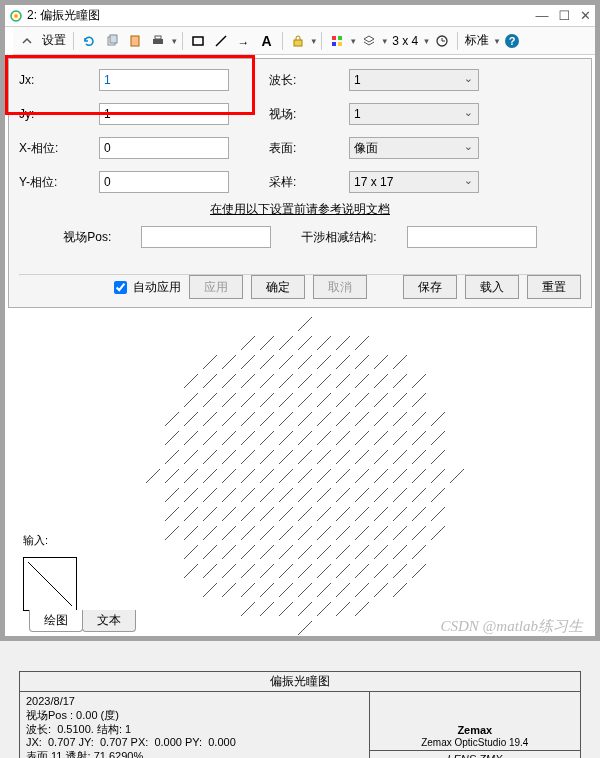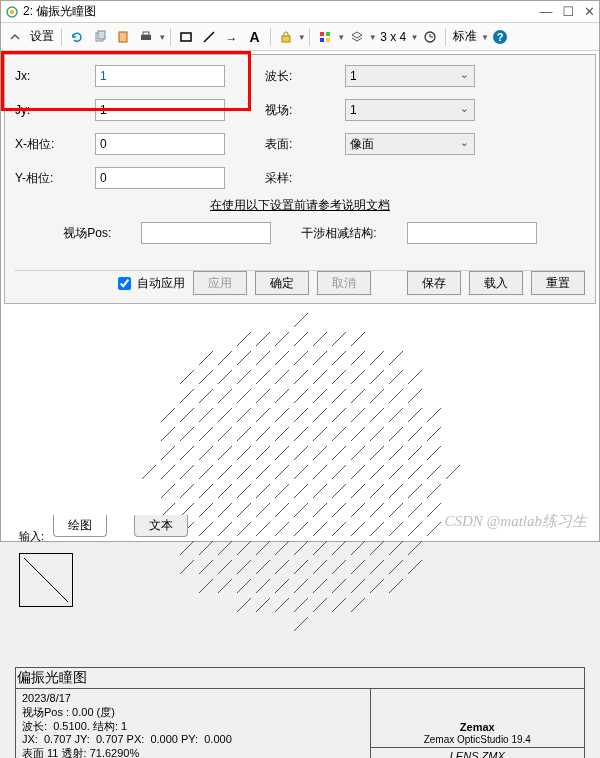--- a/index.html
+++ b/index.html
@@ -1,22 +1,22 @@
 <!DOCTYPE html>
 <html><head>
 <meta charset="utf-8">
 <style>
 * { box-sizing: border-box; font-family: "Microsoft YaHei", "SimSun", sans-serif; }
 body { margin: 0; background: #f0f0f0; width: 600px; height: 758px; overflow: hidden; }
-.window { width: 600px; height: 542px; background: #fff; border: 1px solid #a3a3a3; position: relative; }
+.window { width: 600px; height: 641px; background: #fff; border: 5px solid #a3a3a3; position: relative; }
 .titlebar { height: 22px; background: #fff; border-bottom: 1px solid #d0d0d0; display: flex; align-items: center; font-size: 12px; padding: 0 4px; }
 .titlebar .icon { width: 14px; height: 14px; margin-right: 4px; display: inline-flex; }
 .titlebar .controls { margin-left: auto; display: flex; gap: 10px; color: #555; font-size: 13px; }
 .titlebar .controls span { cursor: pointer; }
-.toolbar { height: 28px; border-bottom: 1px solid #d0d0d0; display: flex; align-items: center; padding: 0 4px; gap: 3px; font-size: 12px; background: #fafafa; }
+.toolbar { height: 28px; border-bottom: 1px solid #d0d0d0; display: flex; align-items: center; padding: 0 4px; gap: 3px; font-size: 12px; background: #fafafa; margin-left: 8px; }
 .tbbtn { width: 20px; height: 20px; display: inline-flex; align-items: center; justify-content: center; cursor: pointer; }
 .tbtext { font-size: 12px; padding: 0 2px; cursor: pointer; }
 .divider { width: 1px; height: 18px; background: #ccc; margin: 0 2px; }
 .settings-panel { border: 1px solid #b0b0b0; margin: 3px; padding: 10px 10px 8px 10px; background: #f5f5f5; position: relative; }
 .form-grid { display: grid; grid-template-columns: 80px 130px 40px 80px 130px; row-gap: 12px; align-items: center; font-size: 12px; }
 .form-grid label { text-align: left; }
 .form-grid input, .form-grid select { height: 22px; border: 1px solid #aaa; font-size: 12px; padding: 0 4px; background: #fff; width: 130px; }
 .form-grid select { appearance: none; background: #eee; }
 .select-wrap { position:relative; width:130px; }
 .select-wrap::after { content:"⌄"; position:absolute; right:6px; top:3px; font-size:11px; color:#555; pointer-events:none;}
@@ -29,31 +29,31 @@
 .btn { min-width: 54px; height: 24px; border: 1px solid #999; background: #eee; font-size: 12px; cursor: pointer; }
 .btn:disabled { color: #999; }
 .chk { display:flex; align-items:center; gap:3px;}
 .plot-area { position: relative; height: 360px; }
 .plot-area svg { position:absolute; inset:0; }
 .input-box { position: absolute; left: 18px; bottom: 60px; font-size: 11px; }
 .input-box .lbl { margin-bottom: 9px; }
 .input-box .sq { width: 54px; height: 54px; border: 1px solid #000; position: relative; }
 .input-box .sq::after { content:""; position:absolute; left:4px; bottom:4px; right:4px; top:4px; background: linear-gradient(to top right, transparent 49%, #000 49.5%, #000 50.5%, transparent 51%); }
 .info-table { margin: 0 14px 4px 14px; border: 1px solid #555; font-size: 11px; }
-.info-header { border-bottom: 1px solid #555; padding: 1px; font-size: 14px;}
+.info-header { text-align: center; border-bottom: 1px solid #555; padding: 1px; font-size: 12px;}
 .info-body { display: flex; align-items: center; }
 .info-left { flex: 1.6; border-right: 1px solid #555; padding: 3px 6px; font-family: "SimSun", monospace; white-space: pre; line-height: 1.25;}
 .info-right { flex: 1; display: flex; flex-direction: column; margin-top: 30px; }
 .info-right div { text-align: center; padding: 2px; }
 .info-right div:first-child { border-bottom: 1px solid #555; flex:1.2;}
 .info-right div:last-child { flex:1;font-style:italic;}
 .tabs { position:absolute; bottom:4px; left:24px; display:flex; font-size:12px;}
-.tab { border:1px solid #999; border-top:none; padding:2px 14px; background:#eee; margin-right:-1px; border-radius: 0 0 4px 4px; cursor:pointer;margin-left:28px;}
+.tab { border:1px solid #999; border-top:none; padding:2px 14px; background:#eee; margin-right:-1px; border-radius: 0 0 4px 4px; cursor:pointer;}
 .tab.active { background:#fff; }
-.watermark { position:absolute; right:12px; bottom:10px; color:#bbb; font-size:15px; font-style:italic; font-family: serif; pointer-events:none;}
+.watermark { position:absolute; right:12px; bottom:0; color:#bbb; font-size:15px; font-style:italic; font-family: serif; pointer-events:none;}
 .dd-arrow{font-size:9px;color:#555;margin-left:1px;}
 </style>
 </head>
 <body>
 
 <div class="window">
   <div class="titlebar">
     <span class="icon">
       <svg viewBox="0 0 14 14">
           <circle cx="7" cy="7" r="5" fill="none" stroke="#3a6" stroke-width="1.5"></circle>
@@ -175,20 +175,21 @@
       <label>X-相位:</label>
       <input value="0" style="">
       <span></span>
       <label>表面:</label>
       <div class="select-wrap"><select><option>像面</option></select></div>
 
       <label>Y-相位:</label>
       <input value="0" style="">
       <span></span>
       <label>采样:</label>
+      <div class="select-wrap"><select><option>17 x 17</option></select></div>
     </div>
     <div class="note">在使用以下设置前请参考说明文档</div>
     <div class="structs">
       <label>视场Pos:</label>
       <input value="" style="">
       <label>干涉相减结构:</label>
       <input value="" style="">
     </div>
     <div class="btnrow">
       <div class="spacer"></div>

